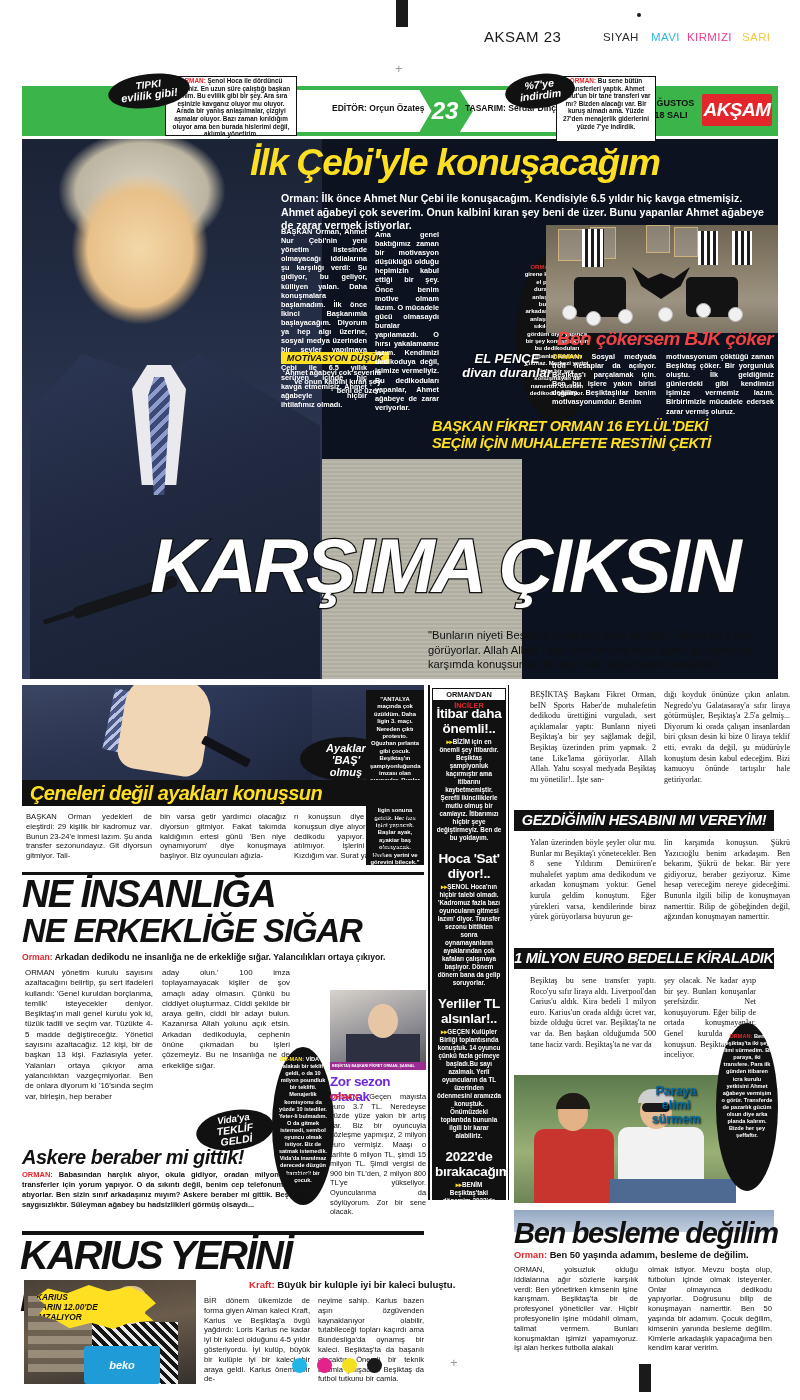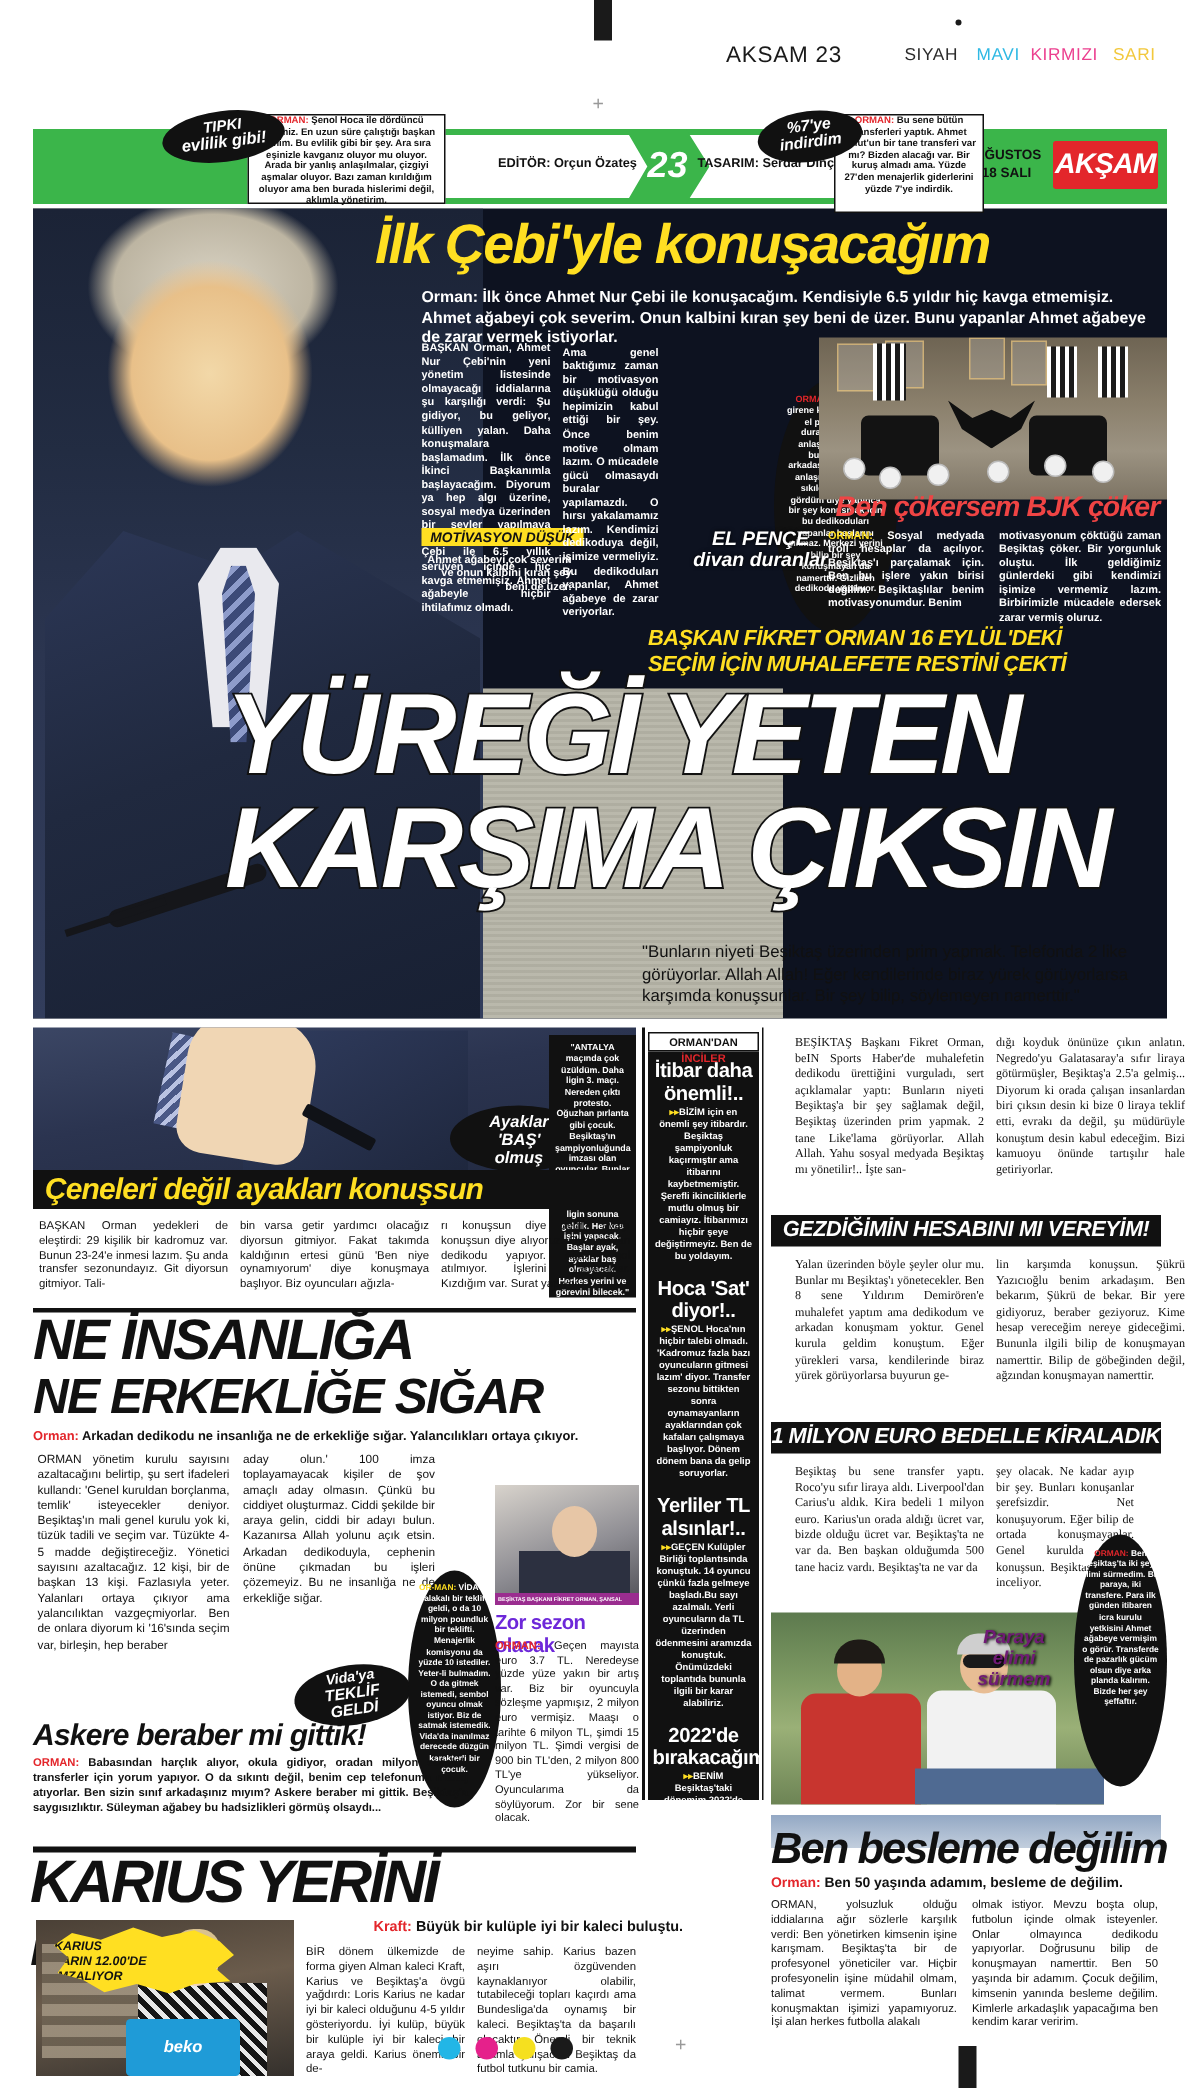--- a/index.html
+++ b/index.html
@@ -209,21 +209,21 @@
   .fam-photo{position:absolute;left:514px;top:1075px;width:222px;height:128px;
     background:linear-gradient(180deg,#5d7a4e 0%,#7e9a63 35%,#9ab077 60%,#6d8455 100%);overflow:hidden;}
   .fam-photo .p1head{position:absolute;left:44px;top:22px;width:30px;height:34px;border-radius:50%;background:#e3b287;}
   .fam-photo .p1hair{position:absolute;left:42px;top:18px;width:34px;height:16px;border-radius:16px 16px 0 0;background:#1e1a16;}
   .fam-photo .p1body{position:absolute;left:20px;top:54px;width:80px;height:74px;background:#c8352f;border-radius:10px 10px 0 0;}
   .fam-photo .p2head{position:absolute;left:126px;top:18px;width:32px;height:36px;border-radius:50%;background:#e8bd94;}
   .fam-photo .p2hair{position:absolute;left:124px;top:14px;width:36px;height:14px;border-radius:16px 16px 0 0;background:#cfcfcf;}
   .fam-photo .glass{position:absolute;left:128px;top:28px;width:28px;height:9px;background:#1a1a1a;border-radius:5px;}
   .fam-photo .p2body{position:absolute;left:104px;top:52px;width:86px;height:76px;background:#f2f2f2;border-radius:10px 10px 0 0;}
   .fam-photo .jeans{position:absolute;left:96px;top:104px;width:126px;height:24px;background:#4f6a92;}
-  .paraya-txt{position:absolute;left:626px;top:1084px;width:100px;color:#701a75;font-size:12.5px;font-weight:bold;font-style:italic;line-height:14px;text-align:center;text-shadow:1px 1px 2px #000;}
+  .paraya-txt{position:absolute;left:626px;top:1084px;width:100px;color:#0369a1;font-size:12.5px;font-weight:bold;line-height:14px;text-align:center;text-shadow:1px 1px 2px #000;}
   .orman-oval2{position:absolute;left:716px;top:1023px;width:62px;height:168px;background:#111;border-radius:50%;}
   .orman-oval2 p{margin:0;padding:10px 5px 0;color:#fff;font-size:5.6px;line-height:7.1px;font-weight:bold;text-align:center;}
   .orman-oval2 .lead{color:#e3262b;}
 
   .bes-photo{position:absolute;left:514px;top:1210px;width:260px;height:22px;background:linear-gradient(180deg,#93a8c4,#c2cedd);}
   .bes-h{position:absolute;left:514px;top:1218px;width:268px;font-size:29px;font-weight:bold;line-height:30px;letter-spacing:-1.3px;color:#111;font-style:italic;}
   .bes-lead{position:absolute;left:514px;top:1249px;width:262px;font-size:9.3px;font-weight:bold;line-height:12px;color:#111;}
   .bes-lead .nm{color:#e3262b;}
   .bes-c{position:absolute;color:#111;font-size:7.6px;line-height:9.8px;text-align:justify;}
   .bes-c1{left:514px;top:1265px;width:124px;}
@@ -314,21 +314,20 @@
     <div class="ball" style="left:182px;top:82px;"></div>
   </div>
   <div class="bjk-head">Ben çökersem BJK çöker</div>
   <div class="bjk-c bjk-c1"><span style="color:#ffdf22">ORMAN:</span><span> Sosyal medyada troll hesaplar da açılıyor. Beşiktaş'ı parçalamak için. Ben bu işlere yakın birisi değilim. Beşiktaşlılar benim motivasyonumdur. Benim</span></div>
   <div class="bjk-c bjk-c2">motivasyonum çöktüğü zaman Beşiktaş çöker. Bir yorgunluk oluştu. İlk geldiğimiz günlerdeki gibi kendimizi işimize vermemiz lazım. Birbirimizle mücadele edersek zarar vermiş oluruz.</div>
 
   <div class="kicker">
     <div>BAŞKAN FİKRET ORMAN 16 EYLÜL'DEKİ</div>
     <div>SEÇİM İÇİN MUHALEFETE RESTİNİ ÇEKTİ</div>
   </div>
-  <div class="mega mega1">YÜREĞİ YETEN</div>
   <div class="mega mega2">KARŞIMA ÇIKSIN</div>
   <div class="hero-quote">"Bunların niyeti Beşiktaş üzerinden prim yapmak. Telefonda 2 like görüyorlar. Allah Allah! Eğer kendilerinde biraz yürek görüyorlarsa karşımda konuşsunlar. Bir şey bilip, söylemeyen namerttir."</div>
 
   <div class="bubble-box cb1-box">
     <p><span class="lead">ORMAN:</span><span> Şenol Hoca ile dördüncü senemiz. En uzun süre çalıştığı başkan benim. Bu evlilik gibi bir şey. Ara sıra eşinizle kavganız oluyor mu oluyor. Arada bir yanlış anlaşılmalar, çizgiyi aşmalar oluyor. Bazı zaman kırıldığım oluyor ama ben burada hislerimi değil, aklımla yönetirim.</span></p>
   </div>
   <div class="bubble-oval cb1-oval">
     <span class="l1">TIPKI</span>
     <span class="l2">evlilik gibi!</span>
   </div>

